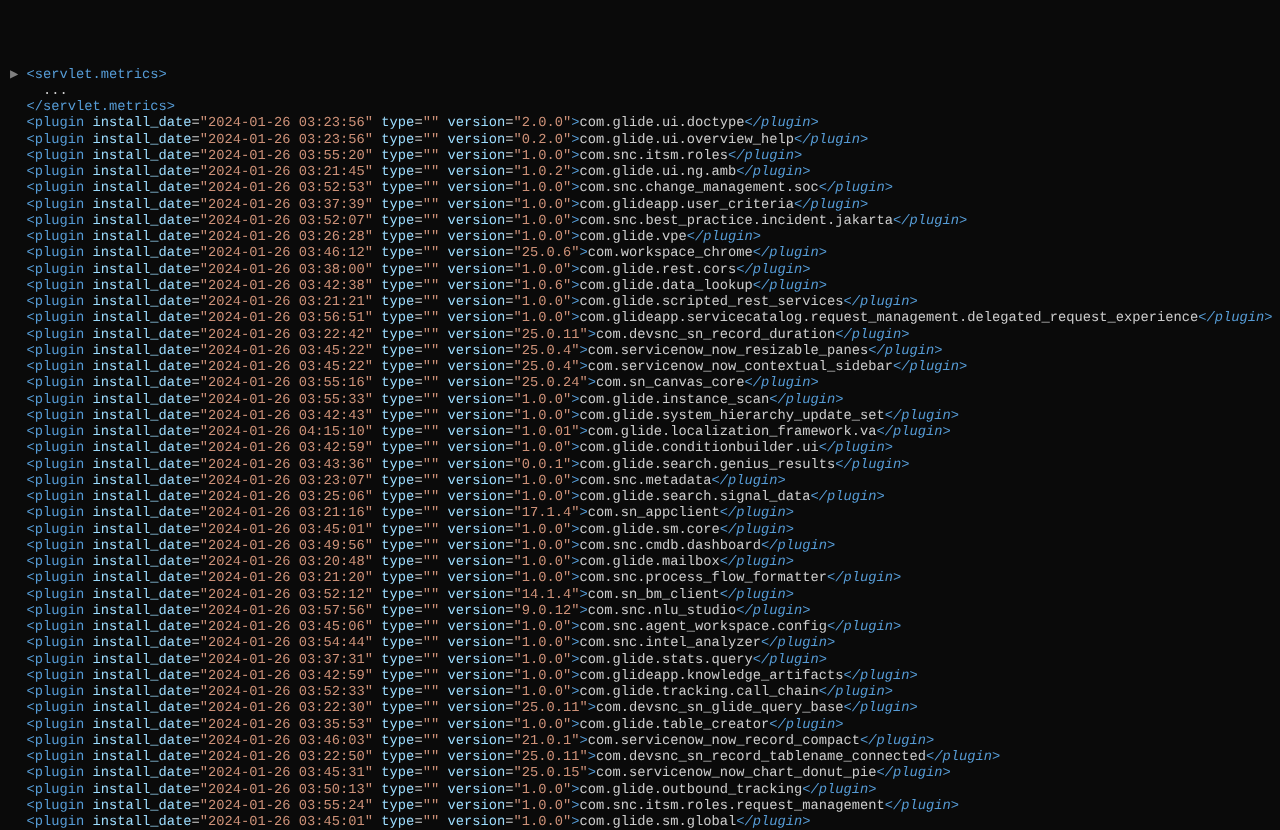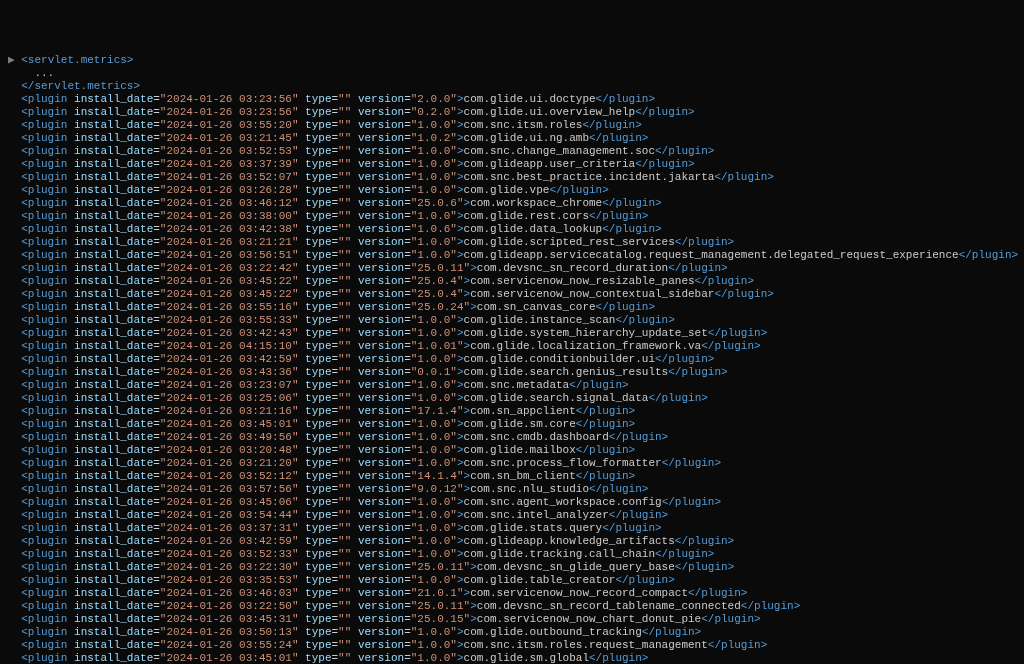--- a/index.html
+++ b/index.html
@@ -15,21 +15,21 @@
     width: 1024px;
     height: 664px;
     box-sizing: border-box;
   }
   .arrow { color: #808080; display:inline-block; }
   .tag { color: #569cd6; }
   .attr { color: #9cdcfe; }
   .eq { color: #cccccc; }
   .str { color: #ce9178; }
   .txt { color: #cccccc; }
-  .close { color: #569cd6; }
+  .close { color: #569cd6; font-style: italic; }
   .ellipsis { color: #cccccc; }
 </style>
 </head>
 <body>
 
 
 
 <div id="output"><span class="arrow">▶</span> <span class="tag">&lt;servlet.metrics&gt;</span>
     <span class="ellipsis">...</span>
   <span class="tag">&lt;/servlet.metrics&gt;</span>

